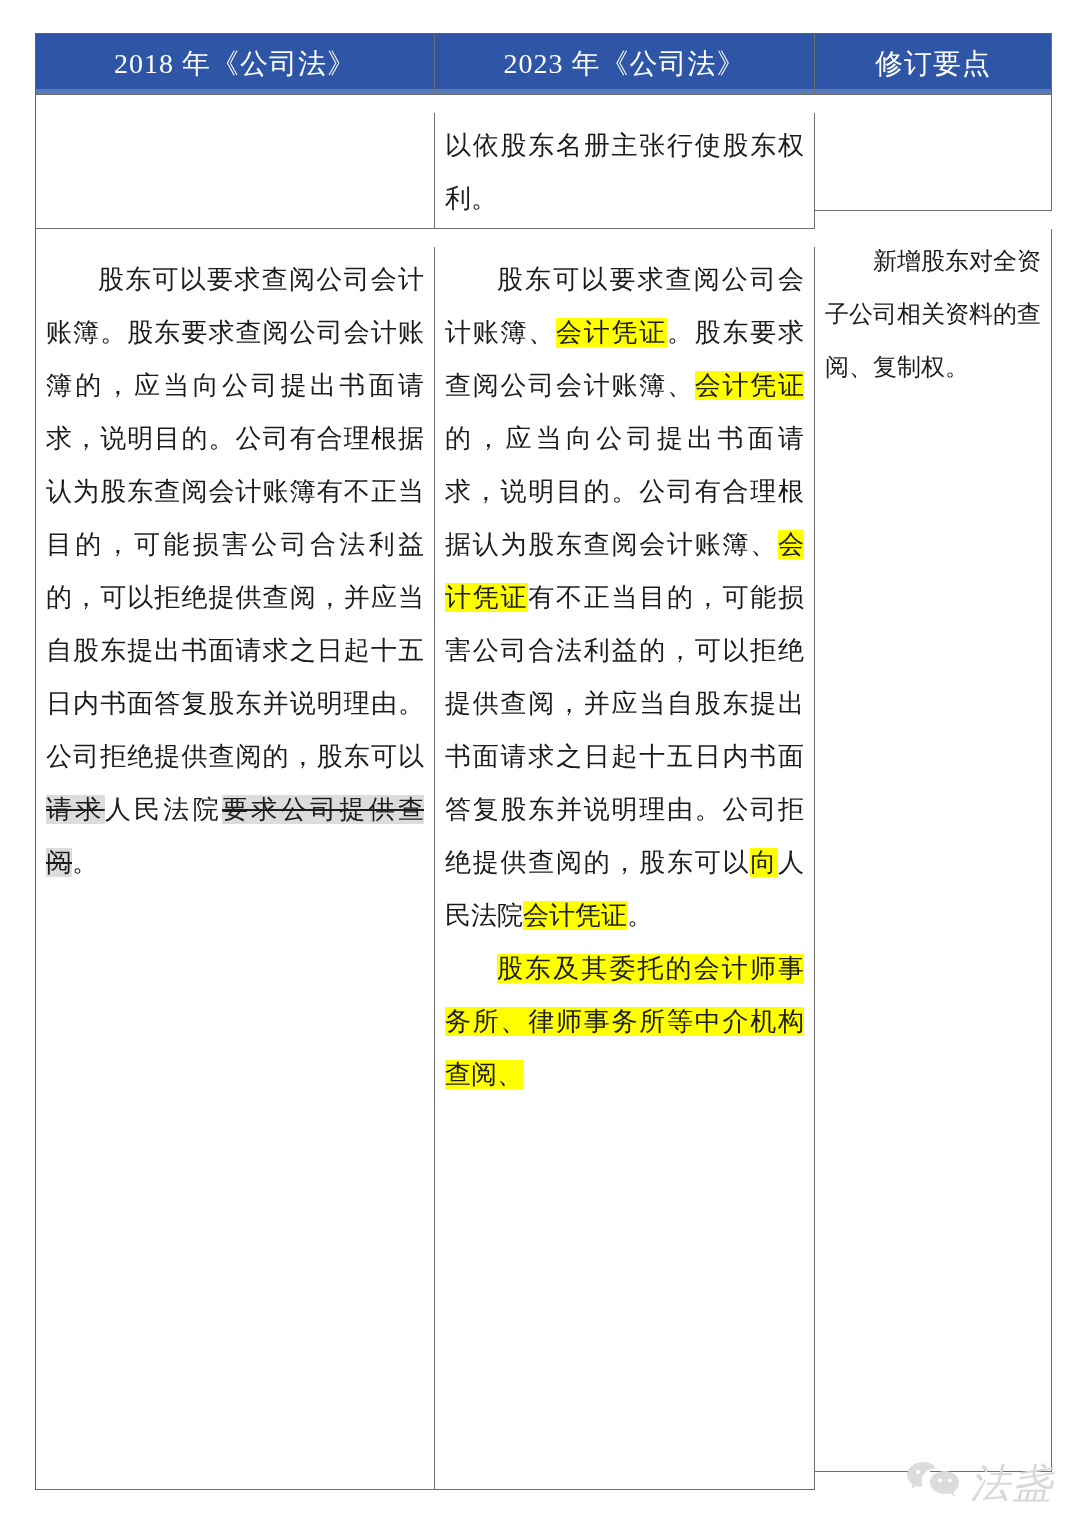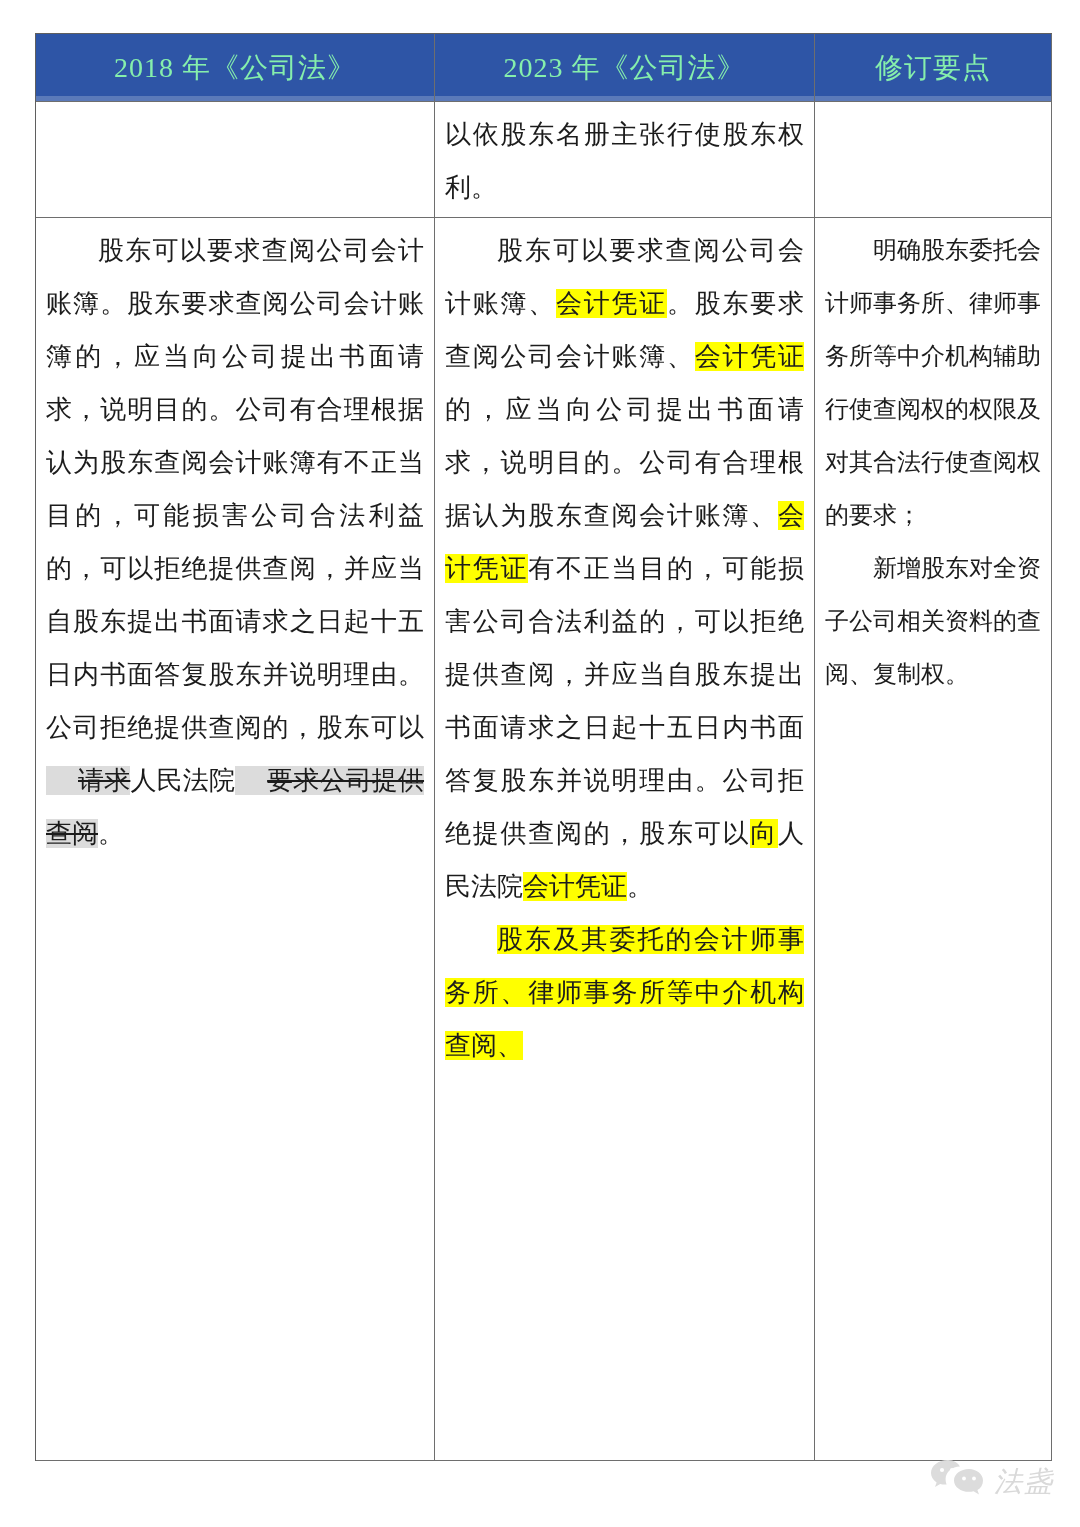--- a/index.html
+++ b/index.html
@@ -28,70 +28,70 @@
   }
   .row { display: contents; }
   .cell {
     border-right: 1px solid #6e6e6e;
     border-bottom: 1px solid #6e6e6e;
     overflow: hidden;
     box-sizing: border-box;
     padding: 6px 10px 0 10px;
   }
   .head {
-    height: 68px;
+    height: 61px;
     background: #2e55a6;
-    color: #86efac;
+    color: #ffffff;
     display: flex;
     align-items: center;
     justify-content: center;
     font-size: 28px;
     letter-spacing: 1px;
     padding: 0;
     box-shadow: inset 0 -5px 0 rgba(255,255,255,0.22);
   }
   .h-r1 { height: 116px; }
   .h-r2 { height: 1243px; }
 
   .body-text {
     font-size: 26px;
     line-height: 53px;
     text-align: justify;
+    margin-top: 18px;
   }
   .kai-text {
     font-size: 24px;
     line-height: 53px;
     text-align: justify;
   }
   .para {
     margin: 0;
     text-indent: 2em;
     text-align: justify;
   }
   .para.noindent { text-indent: 0; }
   .b { font-weight: bold; }
   .hl { background: #ffff00; }
   .del {
     background: #dcdcdc;
     text-decoration: line-through;
     text-decoration-thickness: 2px;
     text-decoration-color: #1c1c1c;
-    padding-left: 32px;
   }
   .watermark {
     position: absolute;
     right: 26px;
     top: 1456px;
     display: flex;
     align-items: center;
     gap: 8px;
     color: #d9d9d9;
   }
   .watermark .wm-label {
-    font-size: 28px;
+    font-size: 40px;
     letter-spacing: 2px;
     font-style: italic;
   }
 </style>
 </head>
 <body>
 
 <div class="page">
 
   <div class="table">
@@ -118,21 +118,20 @@
 
     <div class="row">
       <div class="cell h-r2 body-text">
           <p class="para"><span>股东可以要求查阅公司会计账簿。股东要求查阅公司会计账簿的，应当向公司提出书面请求，说明目的。公司有合理根据认为股东查阅会计账簿有不正当目的，可能损害公司合法利益的，可以拒绝提供查阅，并应当自股东提出书面请求之日起十五日内书面答复股东并说明理由。公司拒绝提供查阅的，股东可以</span><span class="del">请求</span><span>人民法院</span><span class="del">要求公司提供查阅</span><span>。</span></p>
         </div>
       <div class="cell h-r2 body-text">
           <p class="para"><span>股东可以要求查阅公司会计账簿、</span><span class="hl">会计凭证</span><span>。股东要求查阅公司会计账簿、</span><span class="hl">会计凭证</span><span>的，应当向公司提出书面请求，说明目的。公司有合理根据认为股东查阅会计账簿、</span><span class="hl">会计凭证</span><span>有不正当目的，可能损害公司合法利益的，可以拒绝提供查阅，并应当自股东提出书面请求之日起十五日内书面答复股东并说明理由。公司拒绝提供查阅的，股东可以</span><span class="hl">向</span><span>人民法院</span><span class="hl">会计凭证</span><span>。</span></p>
           <p class="para"><span class="hl">股东及其委托的会计师事务所、律师事务所等中介机构查阅、</span></p>
         </div>
       <div class="cell h-r2 kai-text">
-          <p class="para"><span>明确股东委托会计师事务所、律师事务所等中介机构辅助行使查阅权的权限及对其合法行使查阅权的要求；</span></p>
           <p class="para"><span>新增股东对全资子公司相关资料的查阅、复制权。</span></p>
         </div>
     </div>
 
   </div>
 
   <div class="watermark">
     <span>
       <svg width="58" height="48" viewBox="0 0 58 48">
         <g fill="#dcdcdc">

